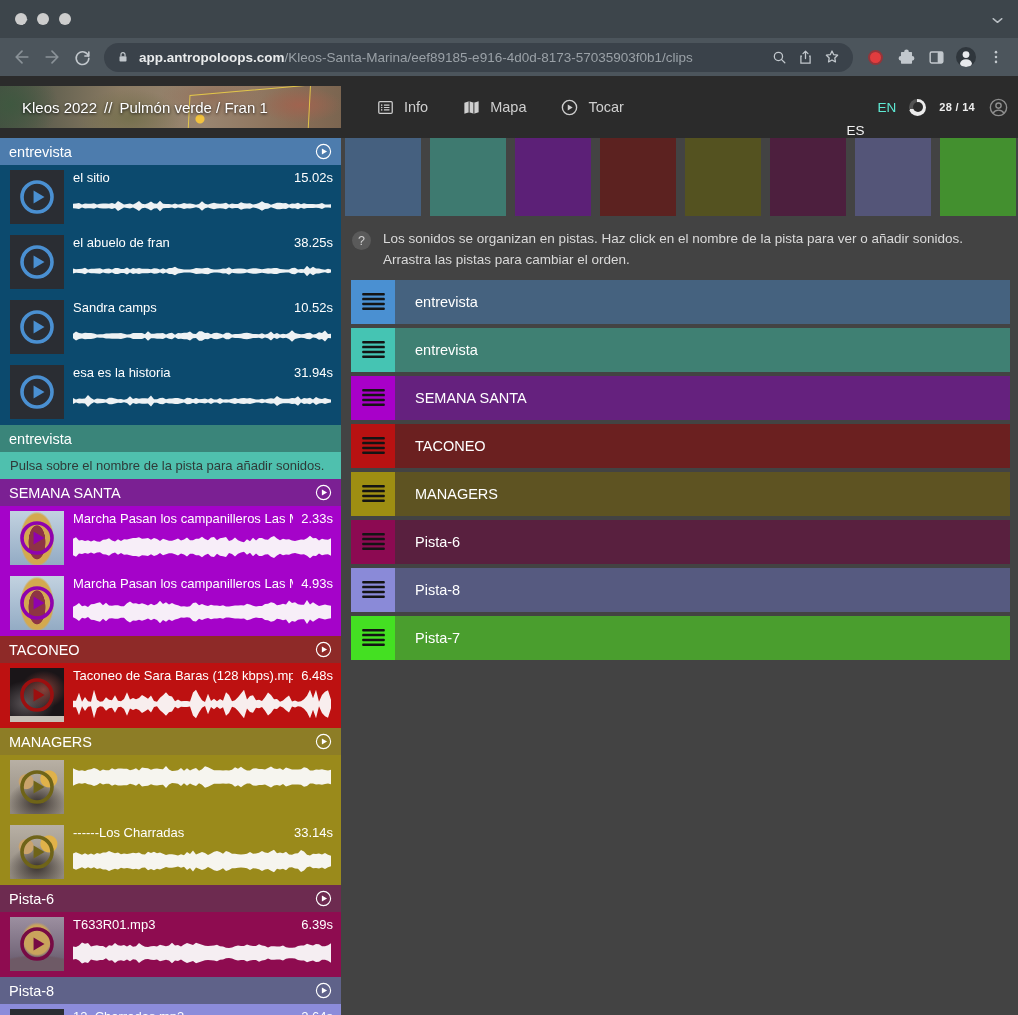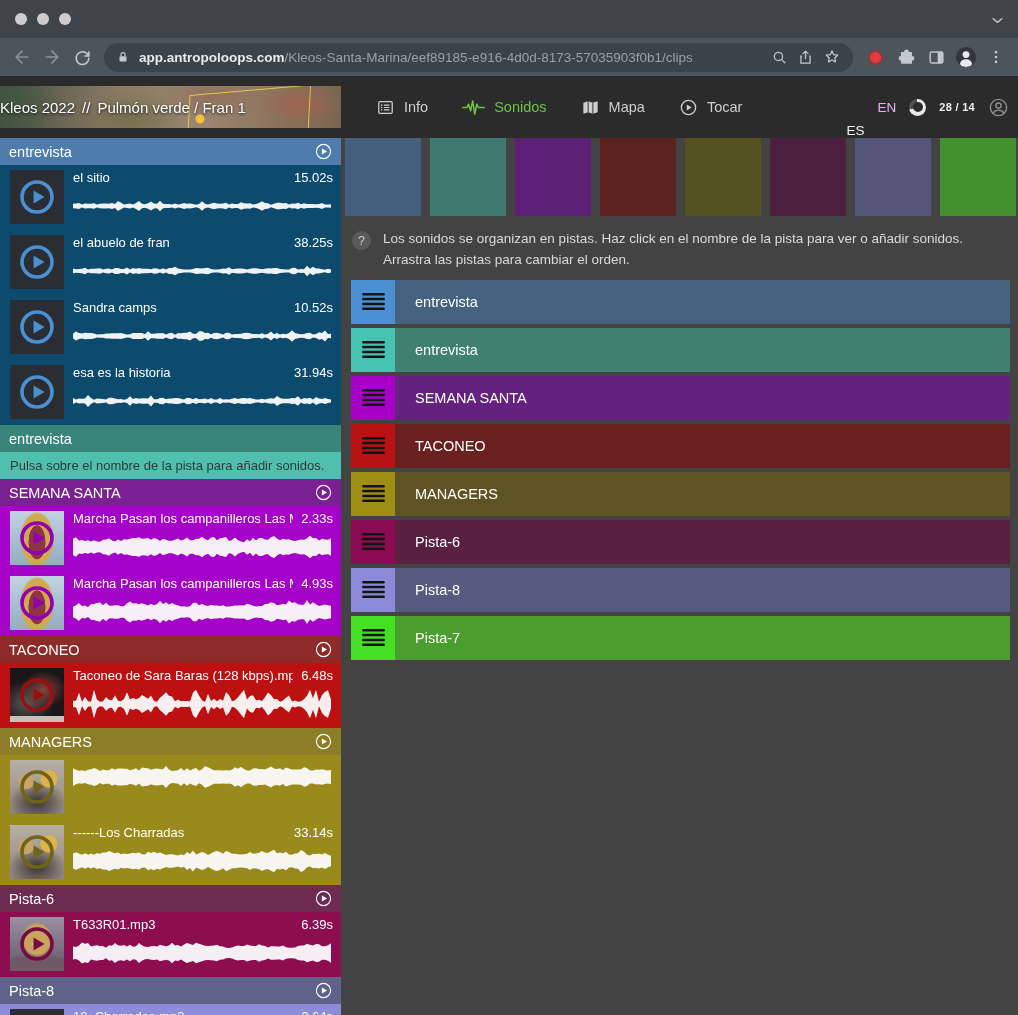--- a/index.html
+++ b/index.html
@@ -29,42 +29,42 @@
   .url{font-size:13.5px;white-space:nowrap;overflow:hidden;flex:1;}
   .url .domain{color:#e9ebec;font-weight:bold;}
   .url .path{color:#9aa1a7;}
   .pill-ic{display:flex;color:#c2c8cd;cursor:pointer;}
   .record-dot{width:11px;height:11px;border-radius:50%;background:#e23c3e;border:2.5px solid #93353a;
               margin:0 6px;cursor:pointer;}
 
   
   .appbar{flex:0 0 42px;background:#2b2b2b;display:flex;align-items:center;}
   .hero{width:341px;flex:0 0 341px;height:42px;position:relative;display:flex;align-items:center;
-        padding-left:0;box-sizing:border-box;overflow:hidden;
+        padding-left:22px;box-sizing:border-box;overflow:hidden;
         background:
           radial-gradient(circle 5px at 200px 33px, #f2c23e 0 4px, transparent 5px),
           radial-gradient(ellipse 60px 26px at 88% 45%, #a0634f 0%, transparent 70%),
           radial-gradient(ellipse 70px 30px at 62% 25%, #92705a 0%, transparent 75%),
           radial-gradient(ellipse 70px 38px at 38% 75%, #75704e 0%, transparent 75%),
           radial-gradient(ellipse 60px 50px at 3% 45%, #3f5840 0%, transparent 80%),
           linear-gradient(90deg,#474f43,#8b7b63 35%,#9a8671 60%,#8a6f58 85%,#7b6550);}
   .hero-poly{position:absolute;left:188px;top:4px;width:120px;height:46px;
              border:1.5px solid rgba(240,212,70,.85);transform:rotate(-5deg) skewX(-8deg);}
   .hero-text{position:relative;color:#fff;font-size:15px;white-space:nowrap;
              text-shadow:0 1px 3px rgba(0,0,0,.85);}
   .hero-text .sep{margin:0 7px;}
   .nav{display:flex;align-items:center;margin-left:18px;height:42px;}
   .nav-item{display:flex;align-items:center;gap:9px;color:#cfcfcf;font-size:14.5px;
             padding:0 17px;height:42px;cursor:pointer;}
   .nav-item.active{color:#72c144;}
   .nav-ic{display:flex;}
   .appbar-right{margin-left:auto;display:flex;align-items:center;gap:13px;padding-right:9px;}
   .lang{font-size:13.5px;cursor:pointer;}
   .lang.on{color:#f2f2f2;margin-top:47px;}
-  .lang.off{color:#f0abfc;}
+  .lang.off{color:#5eead4;}
   .donut{width:17px;height:17px;border-radius:50%;position:relative;
          background:conic-gradient(#ececec 0 255deg,#525252 255deg 360deg);}
   .donut::after{content:"";position:absolute;inset:3.5px;border-radius:50%;background:#2b2b2b;}
   .counter{font-size:11px;font-weight:bold;color:#ededed;letter-spacing:.3px;white-space:nowrap;}
   .acct{display:flex;color:#8f8f8f;cursor:pointer;}
 
   
   .content{flex:1;display:flex;min-height:0;}
   .sidebar{width:341px;flex:0 0 341px;overflow:hidden;background:#3a3a3a;
            display:flex;flex-direction:column;}
@@ -224,28 +224,20 @@
             <svg viewBox="0 0 24 24" width="19" height="19">
               <rect x="3.5" y="4.5" width="17" height="15" rx="1.5" fill="none" stroke="currentColor" stroke-width="1.6"></rect>
               <circle cx="7.2" cy="9" r="0.95" fill="currentColor"></circle>
               <circle cx="7.2" cy="12" r="0.95" fill="currentColor"></circle>
               <circle cx="7.2" cy="15" r="0.95" fill="currentColor"></circle>
               <path d="M10 9h7M10 12h7M10 15h7" stroke="currentColor" stroke-width="1.4"></path>
             </svg>
           </span>
           <span>Info</span>
         </div>
-        <div class="nav-item active">
-          <span class="nav-ic">
-            <svg viewBox="0 0 28 20" width="23" height="17">
-              <path d="M1 10h5l2-4 2.5 8 2.5-12 2.5 16 2.5-12 2 4h7" fill="none" stroke="currentColor" stroke-width="1.9" stroke-linejoin="round" stroke-linecap="round"></path>
-            </svg>
-          </span>
-          <span>Sonidos</span>
-        </div>
         <div class="nav-item">
           <span class="nav-ic">
             <svg viewBox="0 0 24 24" width="19" height="19">
               <path d="M3 6l6-2 6 2 6-2v14l-6 2-6-2-6 2z" fill="currentColor"></path>
               <path d="M9 4v14M15 6v14" stroke="#2b2b2b" stroke-width="1.2"></path>
             </svg>
           </span>
           <span>Mapa</span>
         </div>
         <div class="nav-item">

